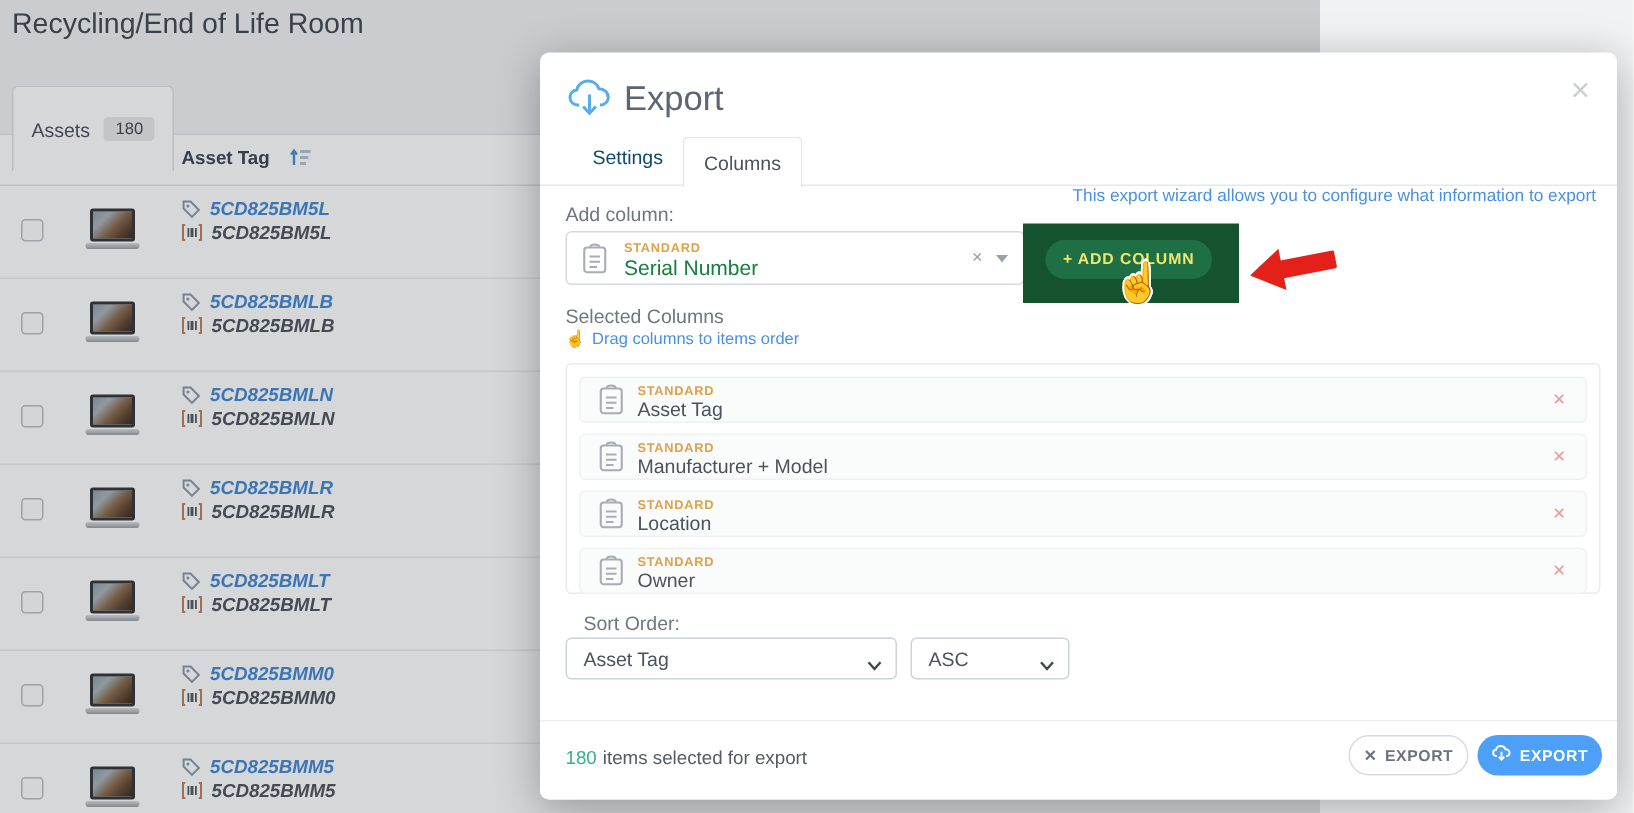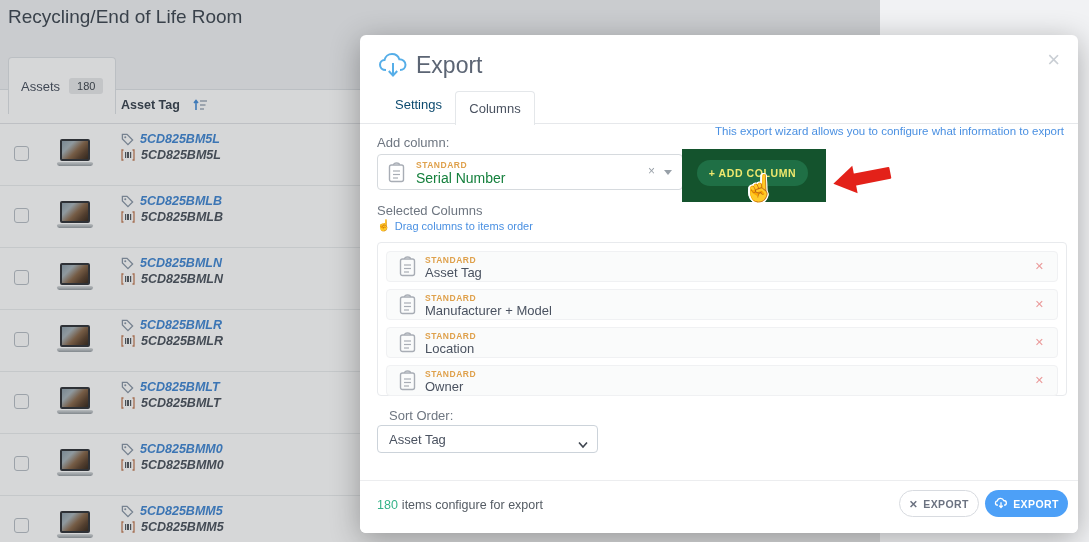--- a/index.html
+++ b/index.html
@@ -406,24 +406,30 @@
       </div>
     </div>
 
     <span class="field-label" style="left:17px;top:373px;margin-left:12px;">Sort Order:</span>
     <div class="select" style="left:17px;width:221px;">
       <span class="sel-text">Asset Tag</span>
       <span class="chev"><svg width="10" height="8" viewBox="0 0 10 8">
             <path d="M1 1.5 L5 6 L9 1.5" fill="none" stroke="#3f4650" stroke-width="1.6"></path>
           </svg></span>
     </div>
+    <div class="select" style="left:247px;width:106px;">
+      <span class="sel-text">ASC</span>
+      <span class="chev"><svg width="10" height="8" viewBox="0 0 10 8">
+            <path d="M1 1.5 L5 6 L9 1.5" fill="none" stroke="#3f4650" stroke-width="1.6"></path>
+          </svg></span>
+    </div>
 
     <div class="modal-footer">
       <div class="foot-info">
-        <span class="foot-count">180</span><span>items configure for export</span>
+        <span class="foot-count">180</span><span>items selected for export</span>
       </div>
       <button class="btn-cancel">
         <span>✕</span>
         <span>EXPORT</span>
       </button>
       <button class="btn-export">
         <span><svg width="14" height="12" viewBox="0 0 32 28">
               <path d="M9 19 C5 19 3 16.5 3 13.8 C3 11.2 5 9.2 7.5 9 C8.2 5.5 11.2 3 15 3 C18.4 3 21.3 5.1 22.3 8.2 C25.6 8.2 28.5 10.6 28.5 13.8 C28.5 16.7 26.3 19 23 19" fill="none" stroke="#ffffff" stroke-width="3"></path>
               <path d="M16 12 V24 M11.8 20 L16 24.6 L20.2 20" fill="none" stroke="#ffffff" stroke-width="3"></path>
             </svg></span>

